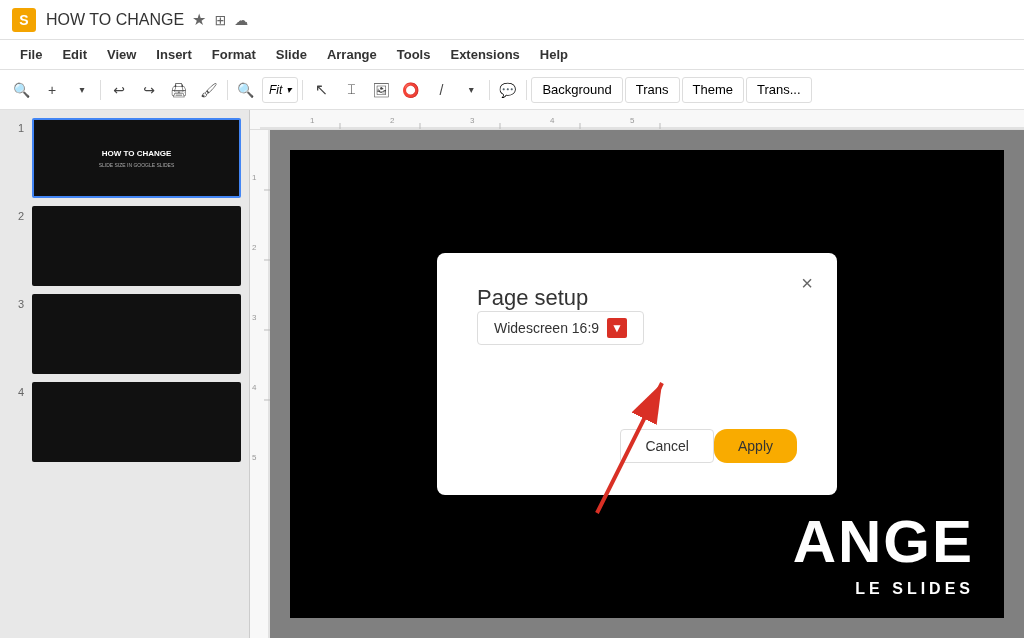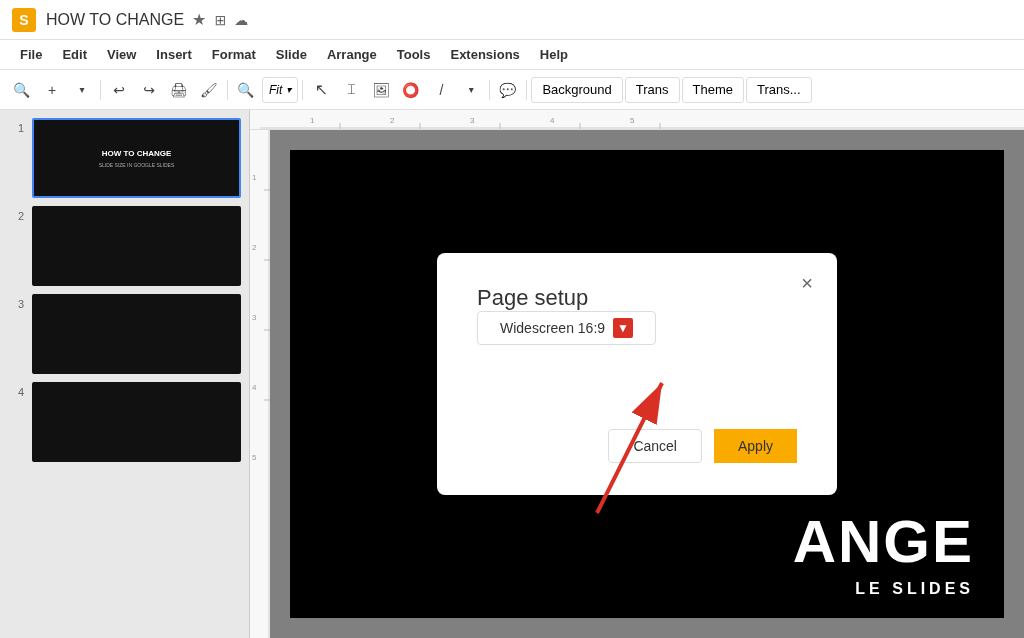--- a/index.html
+++ b/index.html
@@ -145,49 +145,48 @@
       border: none;
       background: transparent;
       width: 28px; height: 28px;
       display: flex; align-items: center; justify-content: center;
     }
     .select-wrapper {
       display: inline-flex;
       align-items: center;
       border: 1px solid #ddd;
       border-radius: 4px;
-      padding: 6px 22px;
+      padding: 6px 16px;
       margin-bottom: 84px;
     }
     .select-text { font-size: 14px; color: #333; margin-right: 8px; }
     .select-arrow {
       width: 20px; height: 20px;
       background: #d93025;
       display: flex; align-items: center; justify-content: center;
       border-radius: 2px;
     }
     .select-arrow-inner { color: white; font-size: 12px; }
     .dialog-buttons {
       display: flex;
       justify-content: flex-end;
-      gap: 12px;
     }
     .btn-cancel {
       padding: 8px 24px;
       border: 1px solid #ddd;
       border-radius: 4px;
       background: white;
       font-size: 14px;
       cursor: pointer;
       color: #333;
     }
     .btn-apply {
       padding: 8px 24px;
       border: none;
-      border-radius: 0;
+      border-radius: 13px;
       background: #f9ab00;
       font-size: 14px;
       font-weight: 500;
       cursor: pointer;
       color: #333;
     }
 
     .full-toolbar {
       height: 40px;
       background: #fff;

